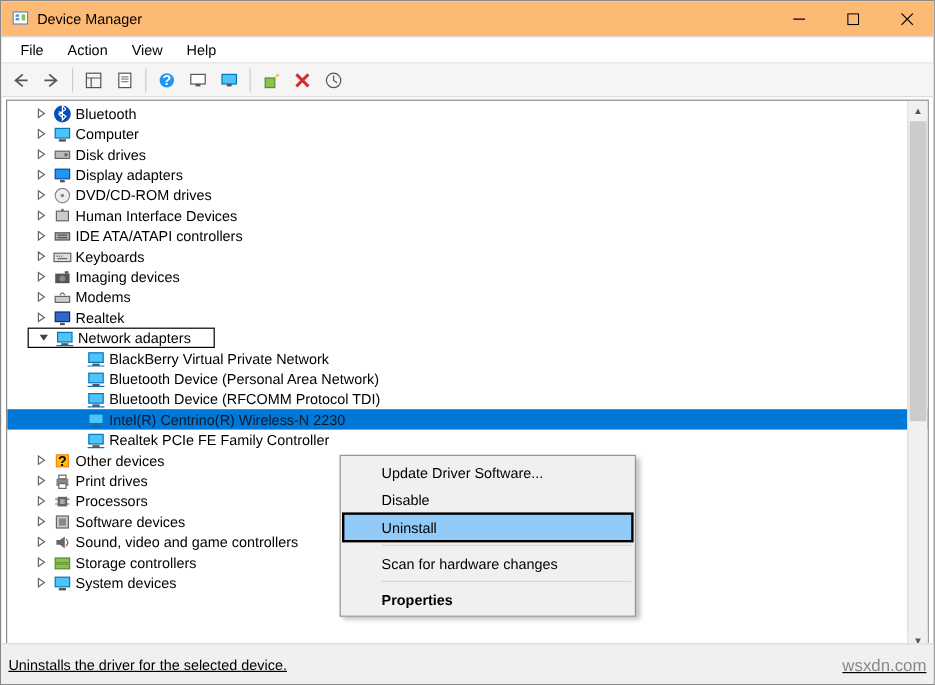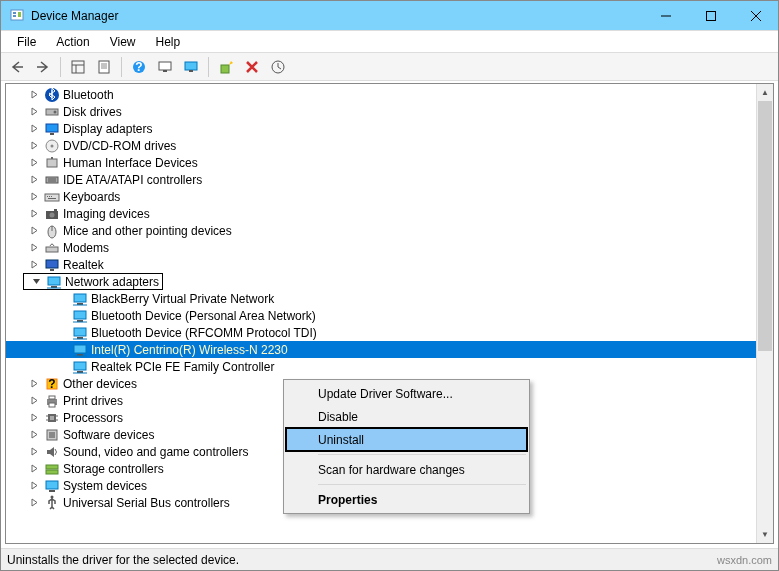--- a/index.html
+++ b/index.html
@@ -1,42 +1,42 @@
 <!DOCTYPE html>
 <html><head>
   <meta charset="utf-8">
   <style>
     * { margin: 0; padding: 0; box-sizing: border-box; font-family: 'Segoe UI', Tahoma, sans-serif; font-size: 12px; }
     body { background: #fff; width: 779px; height: 571px; overflow: hidden; position: relative; border: 1px solid #888; }
-    .titlebar { height: 30px; display: flex; align-items: center; padding: 0 0 0 8px; background: #7dd3fc; border-bottom: 1px solid #ddd; }
+    .titlebar { height: 30px; display: flex; align-items: center; padding: 0 0 0 8px; background: #fdba74; border-bottom: 1px solid #ddd; }
     .titlebar .icon { width: 16px; height: 16px; margin-right: 6px; }
     .titlebar .title { flex: 1; font-size: 12px; }
     .winbtns { display: flex; }
     .winbtn { width: 45px; height: 29px; display: flex; align-items: center; justify-content: center; cursor: default; }
     .menubar { height: 22px; display: flex; align-items: center; padding: 0 6px; border-bottom: 1px solid #ddd; }
     .menubar span { padding: 2px 10px; cursor: default; text-align: right; }
     .toolbar { height: 28px; display: flex; align-items: center; padding: 0 4px; gap: 2px; border-bottom: 1px solid #ddd; background: #f5f5f5; }
     .tbtn { width: 24px; height: 24px; display: flex; align-items: center; justify-content: center; cursor: default; border: 1px solid transparent; }
     .tbsep { width: 1px; height: 20px; background: #ccc; margin: 0 3px; }
     .tree-container { position: absolute; top: 82px; left: 4px; right: 4px; bottom: 26px; border: 1px solid #888; overflow: hidden; background: #fff; }
     .tree { padding: 2px 0; overflow-y: auto; height: 100%; }
     .node { display: flex; align-items: center; height: 17px; padding-left: 6px; white-space: nowrap; cursor: default; }
     .node .caret { width: 13px; height: 13px; display: inline-flex; align-items: center; justify-content: center; color: #666; font-size: 9px; }
     .node .devicon { width: 16px; height: 16px; margin: 0 3px; display: inline-flex; align-items: center; justify-content: center; }
     .node.level1 { padding-left: 22px; }
     .node.level2 { padding-left: 50px; }
     .node.selected { background: #0078d7; }
-    .node.selected .label { background: #0078d7; color: #fef9c3; }
-    .node.boxed { outline: 1px solid #000; outline-offset: -1px; margin-left: 17px; padding-left: 7px; width: 140px; }
+    .node.selected .label { background: #0078d7; color: #0f172a; }
+    .node.boxed { outline: 1px solid #000; outline-offset: -1px; margin-left: 17px; padding-left: 7px; width: 156px; }
     .scrollbar { position: absolute; right: 0; top: 0; bottom: 0; width: 17px; background: #f0f0f0; border-left: 1px solid #ddd; }
     .scrollbar .sbtn { height: 17px; background: #f0f0f0; display: flex; align-items: center; justify-content: center; color: #555; font-size: 8px; }
     .scrollbar .thumb { position: absolute; top: 17px; left: 1px; right: 1px; height: 250px; background: #ccc; }
-    .statusbar { position: absolute; left: 0; right: 0; bottom: 0; height: 22px; display: flex; align-items: center; padding: 0 6px; background: #f0f0f0; border-top: 1px solid #ddd; justify-content: space-between; }
+    .statusbar { position: absolute; left: 0; right: 0; bottom: 0; height: 34px; display: flex; align-items: center; padding: 0 6px; background: #f0f0f0; border-top: 1px solid #ddd; justify-content: space-between; text-decoration: underline; }
     .statusbar .left { font-size: 12px; }
-    .statusbar .right { font-size: 11px; color: #888; }
+    .statusbar .right { font-size: 14px; color: #888; }
     .contextmenu { position: absolute; left: 282px; top: 378px; width: 247px; background: #f0f0f0; border: 1px solid #979797; box-shadow: 3px 3px 4px rgba(0,0,0,0.25); padding: 2px; z-index: 100; }
     .contextmenu .item { height: 23px; display: flex; align-items: center; padding: 0 30px 0 32px; cursor: default; }
     .contextmenu .item.highlighted { background: #91c9f7; outline: 2px solid #000; outline-offset: -1px; }
     .contextmenu .item.bold { font-weight: bold; }
     .contextmenu .sep { height: 1px; background: #d7d7d7; margin: 3px 1px 3px 32px; }
     svg { display: block; }
   </style>
 </head>
 <body>
 
@@ -160,20 +160,34 @@
         <span class="label">Bluetooth</span>
       </div>
       <div class="node level1">
         <span class="caret">
           <svg width="9" height="9">
             <path d="M2 1 L7 4.5 L2 8 Z" fill="none" stroke="#666"></path>
           </svg>
         </span>
         <span class="devicon">
           <svg width="16" height="16">
+            <rect x="2" y="3" width="12" height="8" fill="#4fc3f7" stroke="#0277bd"></rect>
+            <rect x="5" y="12" width="6" height="2" fill="#555"></rect>
+          </svg>
+        </span>
+        <span class="label">Computer</span>
+      </div>
+      <div class="node level1">
+        <span class="caret">
+          <svg width="9" height="9">
+            <path d="M2 1 L7 4.5 L2 8 Z" fill="none" stroke="#666"></path>
+          </svg>
+        </span>
+        <span class="devicon">
+          <svg width="16" height="16">
             <rect x="2" y="5" width="12" height="6" fill="#bbb" stroke="#666"></rect>
             <circle cx="11" cy="8" r="1.5" fill="#666"></circle>
           </svg>
         </span>
         <span class="label">Disk drives</span>
       </div>
       <div class="node level1">
         <span class="caret">
           <svg width="9" height="9">
             <path d="M2 1 L7 4.5 L2 8 Z" fill="none" stroke="#666"></path>
@@ -254,34 +268,20 @@
           </svg>
         </span>
         <span class="devicon">
           <svg width="16" height="16">
             <rect x="2" y="5" width="12" height="8" fill="#555"></rect>
             <circle cx="8" cy="9" r="2.5" fill="#888"></circle>
             <rect x="10" y="3" width="3" height="2" fill="#555"></rect>
           </svg>
         </span>
         <span class="label">Imaging devices</span>
-      </div>
-      <div class="node level1">
-        <span class="caret">
-          <svg width="9" height="9">
-            <path d="M2 1 L7 4.5 L2 8 Z" fill="none" stroke="#666"></path>
-          </svg>
-        </span>
-        <span class="devicon">
-          <svg width="16" height="16">
-            <ellipse cx="8" cy="9" rx="4" ry="6" fill="#ddd" stroke="#666"></ellipse>
-            <line x1="8" y1="3" x2="8" y2="8" stroke="#666"></line>
-          </svg>
-        </span>
-        <span class="label">Mice and other pointing devices</span>
       </div>
       <div class="node level1">
         <span class="caret">
           <svg width="9" height="9">
             <path d="M2 1 L7 4.5 L2 8 Z" fill="none" stroke="#666"></path>
           </svg>
         </span>
         <span class="devicon">
           <svg width="16" height="16">
             <rect x="2" y="7" width="12" height="5" fill="#ccc" stroke="#666"></rect>
@@ -469,34 +469,20 @@
             <path d="M2 1 L7 4.5 L2 8 Z" fill="none" stroke="#666"></path>
           </svg>
         </span>
         <span class="devicon">
           <svg width="16" height="16">
             <rect x="2" y="3" width="12" height="8" fill="#4fc3f7" stroke="#0277bd"></rect>
             <rect x="5" y="12" width="6" height="2" fill="#555"></rect>
           </svg>
         </span>
         <span class="label">System devices</span>
-      </div>
-      <div class="node level1">
-        <span class="caret">
-          <svg width="9" height="9">
-            <path d="M2 1 L7 4.5 L2 8 Z" fill="none" stroke="#666"></path>
-          </svg>
-        </span>
-        <span class="devicon">
-          <svg width="16" height="16">
-            <path d="M8 2v10m0-8l-3 2v3m3-5l3 2v3m-3 3l-2 2m2-2l2 2" fill="none" stroke="#555" stroke-width="1.5"></path>
-            <circle cx="8" cy="2" r="1.5" fill="#555"></circle>
-          </svg>
-        </span>
-        <span class="label">Universal Serial Bus controllers</span>
       </div>
     </div>
   <div class="scrollbar">
     <div class="sbtn">▲</div>
     <div class="thumb"></div>
     <div class="sbtn" style="position:absolute;bottom:0;width:100%">▼</div>
   </div>
 </div>
 
 <div class="contextmenu">

